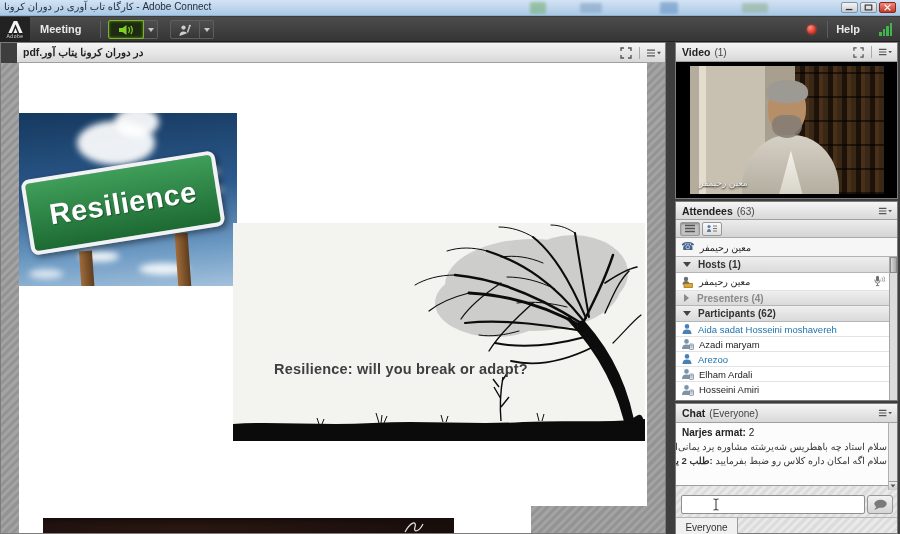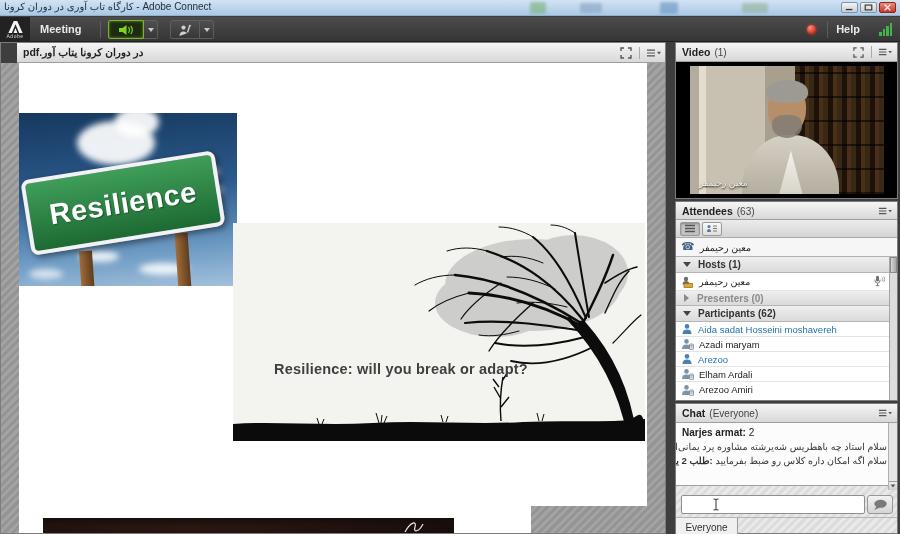--- a/index.html
+++ b/index.html
@@ -388,21 +388,21 @@
         <span class="mic-right">
           <svg viewBox="0 0 12 12" width="12" height="12">
               <rect x="3" y="0.8" width="3" height="5.6" rx="1.5" fill="#6f6f6f"></rect>
               <path d="M1.8 4.6 q0 3.6 2.7 3.6 q2.7 0 2.7-3.6 M4.5 8.2 v2 M2.8 10.6 h3.4" stroke="#6f6f6f" fill="none" stroke-width=".9"></path>
               <path d="M9 2.5 q1.6 2 0 4 M10.8 1.5 q2.2 2.8 0 5.6" stroke="#8a8a8a" fill="none" stroke-width=".8"></path>
             </svg>
         </span>
       </div>
       <div class="att-row section-row" style="height:15px;">
         <span class="tri-right"></span>
-        <span class="dim">Presenters (0)</span>
+        <span class="dim">Presenters (4)</span>
       </div>
       <div class="att-row section-row" style="height:16px;">
         <span class="tri-down"></span>
         <span>Participants (62)</span>
       </div>
       <div class="att-row" style="height:15px;">
         <svg viewBox="0 0 12 12" width="12" height="12">
             <circle cx="6" cy="3.4" r="2.3" fill="#4a80b4"></circle>
             <path d="M1.5 11 q0-4.4 4.5-4.4 q4.5 0 4.5 4.4 z" fill="#4a80b4"></path>
           </svg>
@@ -433,21 +433,21 @@
           </svg>
         <span>Elham Ardali</span>
       </div>
       <div class="att-row" style="height:15px;border-bottom:none;">
         <svg viewBox="0 0 13 12" width="13" height="12">
             <circle cx="5.5" cy="3.4" r="2.3" fill="#7d94a8"></circle>
             <path d="M1 11 q0-4.4 4.5-4.4 q4.5 0 4.5 4.4 z" fill="#7d94a8"></path>
             <rect x="8.5" y="6" width="4" height="5.6" rx=".8" fill="#dde3e9" stroke="#6b7b8a" stroke-width=".7"></rect>
             <path d="M9.5 7.5 h2 M9.5 9 h2" stroke="#6b7b8a" stroke-width=".6"></path>
           </svg>
-        <span>Arezoo Amiri</span>
+        <span>Hosseini Amiri</span>
       </div>
     </div>
     <div class="att-scroll">
       <div class="att-thumb"></div>
     </div>
   </div>
 
   <div class="pod chat-pod">
     <div class="pod-header">
       <div class="pod-title"><span>Chat</span><span class="count">(Everyone)</span></div>

